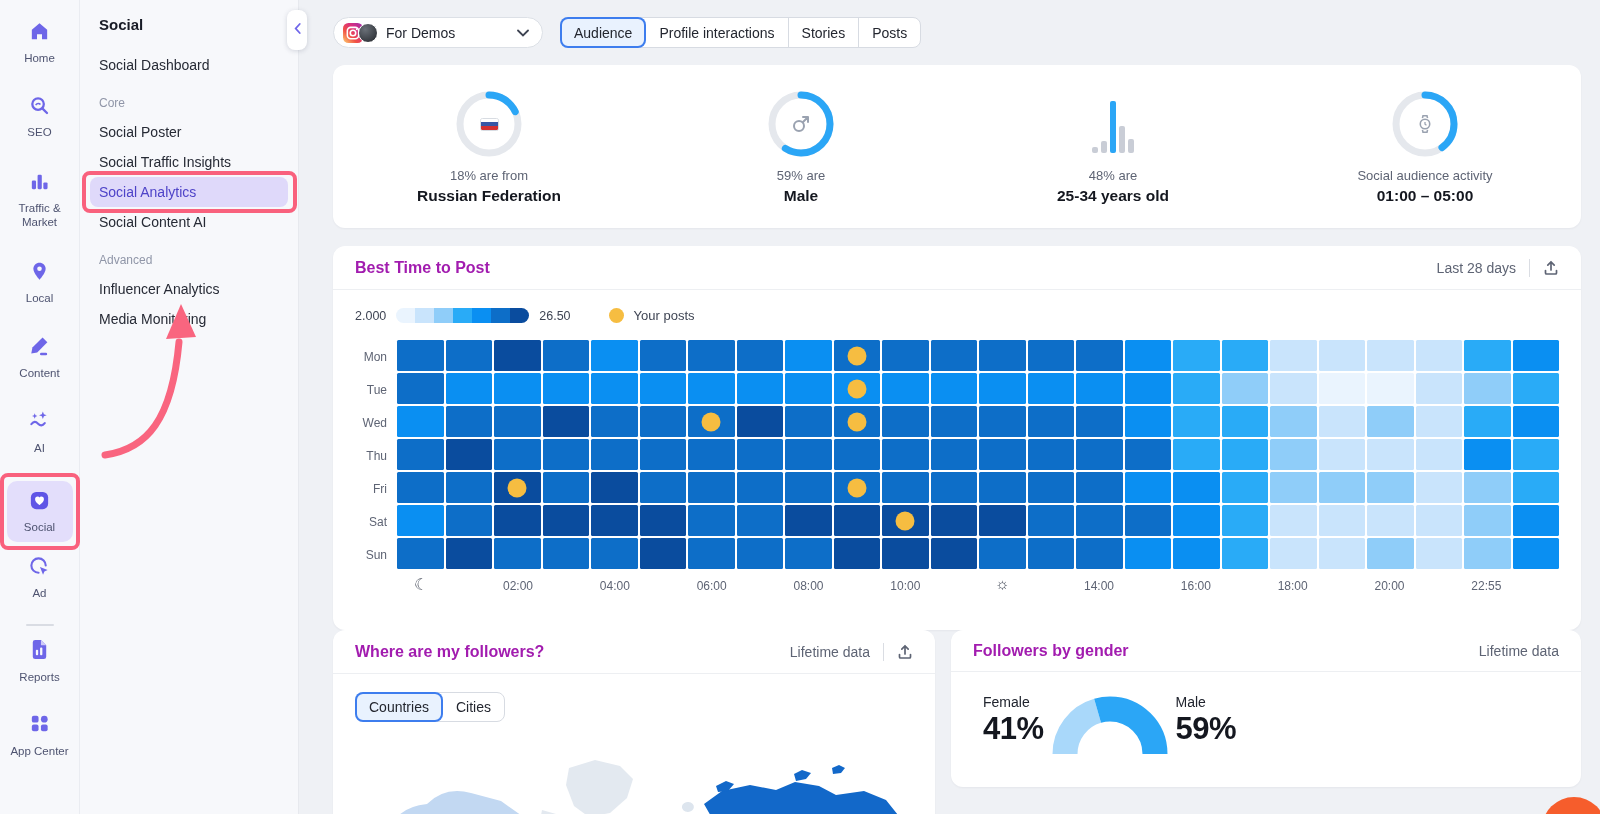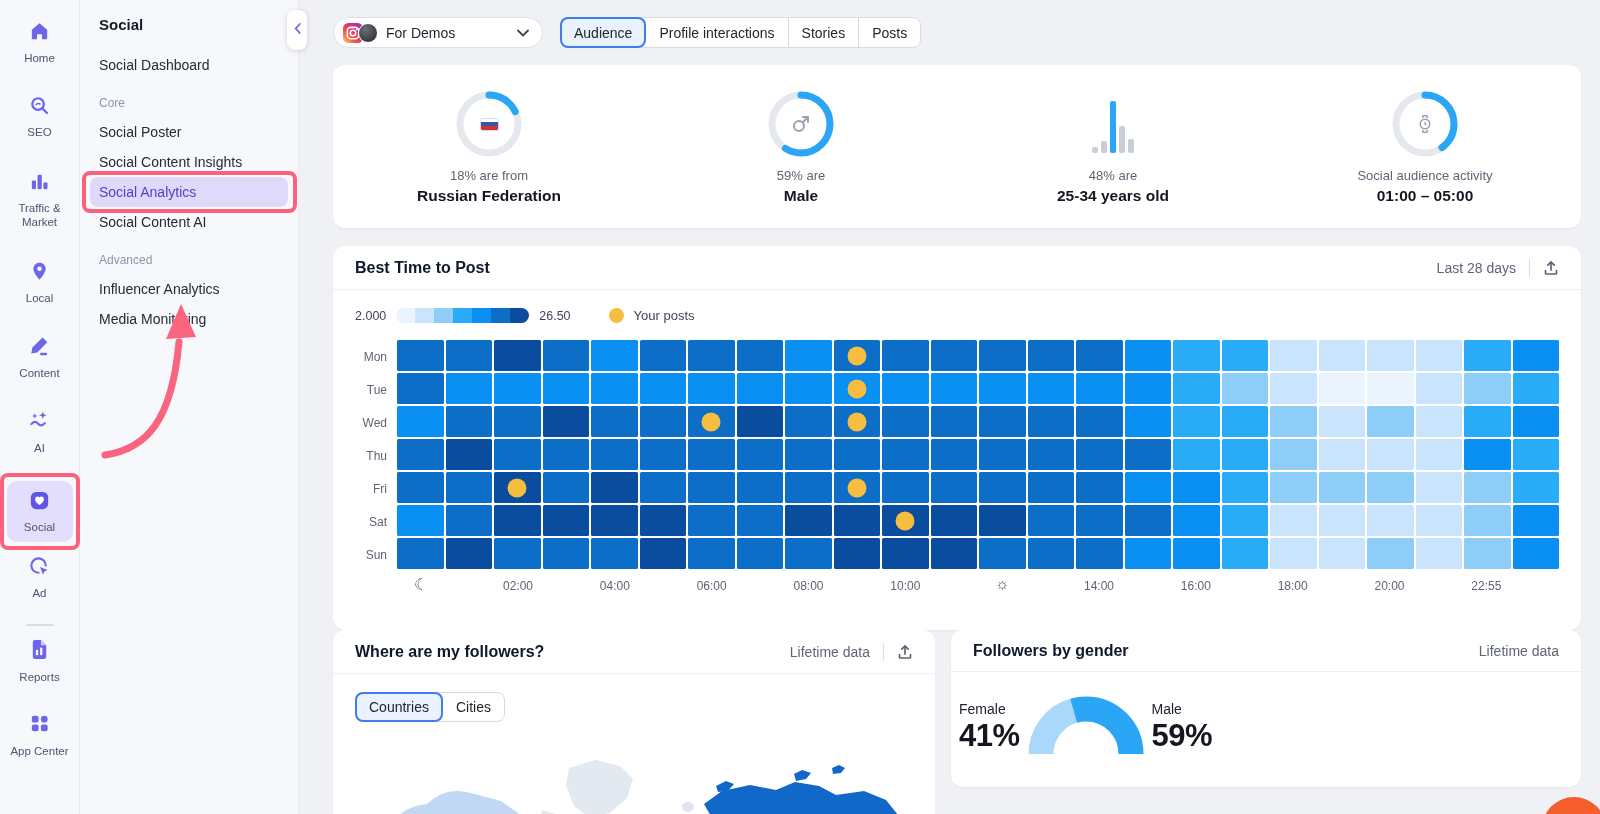--- a/index.html
+++ b/index.html
@@ -43,21 +43,21 @@
   .selector-caret { margin-left:auto; display:flex; }
 
   .tabs { display:flex; background:#fff; border:1px solid #D7DBE2; border-radius:8px; height:31px; align-items:stretch; }
   .tab { font-size:14px; display:flex; align-items:center; padding:0 13px; color:#23262F; border-left:1px solid #D7DBE2; cursor:pointer; white-space:nowrap; }
   .tab:first-child { border-left:none; }
   .tab.active { background:#E9F2FE; box-shadow:inset 0 0 0 2px #3D7DEE; border-radius:8px; margin:-1px 0 -1px -1px; border-left:none; padding:0 14px; }
   .tab.active + .tab { border-left:none; }
 
   .card { background:#fff; border-radius:12px; box-shadow:0 1px 2px rgba(35,40,60,.05); }
   .card-header { height:44px; display:flex; align-items:center; padding:0 22px; border-bottom:1px solid #EDEFF2; }
-  .card-title { font-size:16px; font-weight:700; color:#0f172a; }
+  .card-title { font-size:16px; font-weight:700; color:#a21caf; }
   .header-right { margin-left:auto; display:flex; align-items:center; gap:13px; color:#5E6474; font-size:14px; }
   .vdivider { width:1px; height:18px; background:#DADDE3; }
   .export-btn { display:flex; cursor:pointer; }
 
   
   .stats-card { height:163px; display:flex; align-items:center; margin-bottom:18px; }
   .stat { flex:1; display:flex; flex-direction:column; align-items:center; }
   .stat-icon-area { height:72px; display:flex; align-items:center; justify-content:center; margin-bottom:8px; }
   .stat-line1 { font-size:13px; color:#5E6474; margin-bottom:4px; }
   .stat-line2 { font-size:15.5px; font-weight:700; color:#14171F; }
@@ -86,21 +86,21 @@
   .hm-axis span { position:absolute; transform:translateX(-50%); white-space:nowrap; top:2px; }
   .hm-axis span.ax-ico { font-size:16px; top:-2px; color:#4A505E; }
 
   
   .bottom-row { display:flex; gap:16px; align-items:flex-start; }
   .followers-card { width:602px; height:400px; overflow:hidden; }
   .fl-body { padding:18px 22px; }
   .seg { display:inline-flex; background:#fff; border:1px solid #D7DBE2; border-radius:8px; height:30px; align-items:stretch; }
   .map-area { display:flex; justify-content:center; margin-top:24px; }
   .gender-card { flex:1; height:157px; }
-  .gender-body { padding:14px 8px; display:flex; align-items:flex-end; }
+  .gender-body { padding:14px 32px; display:flex; align-items:center; }
   .g-label { font-size:14px; color:#20242E; margin-bottom:1px; }
   .g-value { font-size:31px; font-weight:700; color:#14171F; letter-spacing:-0.5px; }
   .gauge { transform:translateY(6px); }
 
   .chat-bubble { position:absolute; left:1542px; top:797px; width:64px; height:64px; border-radius:50%; background:#F65D2C; z-index:9; cursor:pointer; }
 </style>
 </head>
 <body>
 
 <div class="app">
@@ -189,21 +189,21 @@
   <nav class="snav">
     <div class="collapse-tab">
       <span><svg viewBox="0 0 10 14" width="9" height="13">
             <path d="M7.5 2L3 7l4.5 5" stroke="#6F66EA" stroke-width="2" fill="none" stroke-linecap="round"></path>
           </svg></span>
     </div>
     <div class="snav-title">Social</div>
     <div class="snav-item">Social Dashboard</div>
     <div class="snav-header">Core</div>
     <div class="snav-item">Social Poster</div>
-    <div class="snav-item">Social Content Insights</div>
+    <div class="snav-item">Social Traffic Insights</div>
     <div class="snav-item selected">
       <span class="frame" style="inset:-6px -9px -6px -8px"></span>
       <span>Social Analytics</span>
     </div>
     <div class="snav-item">Social Content AI</div>
     <div class="snav-header">Advanced</div>
     <div class="snav-item">Influencer Analytics</div>
     <div class="snav-item">Media Monitoring</div>
   </nav>
 

